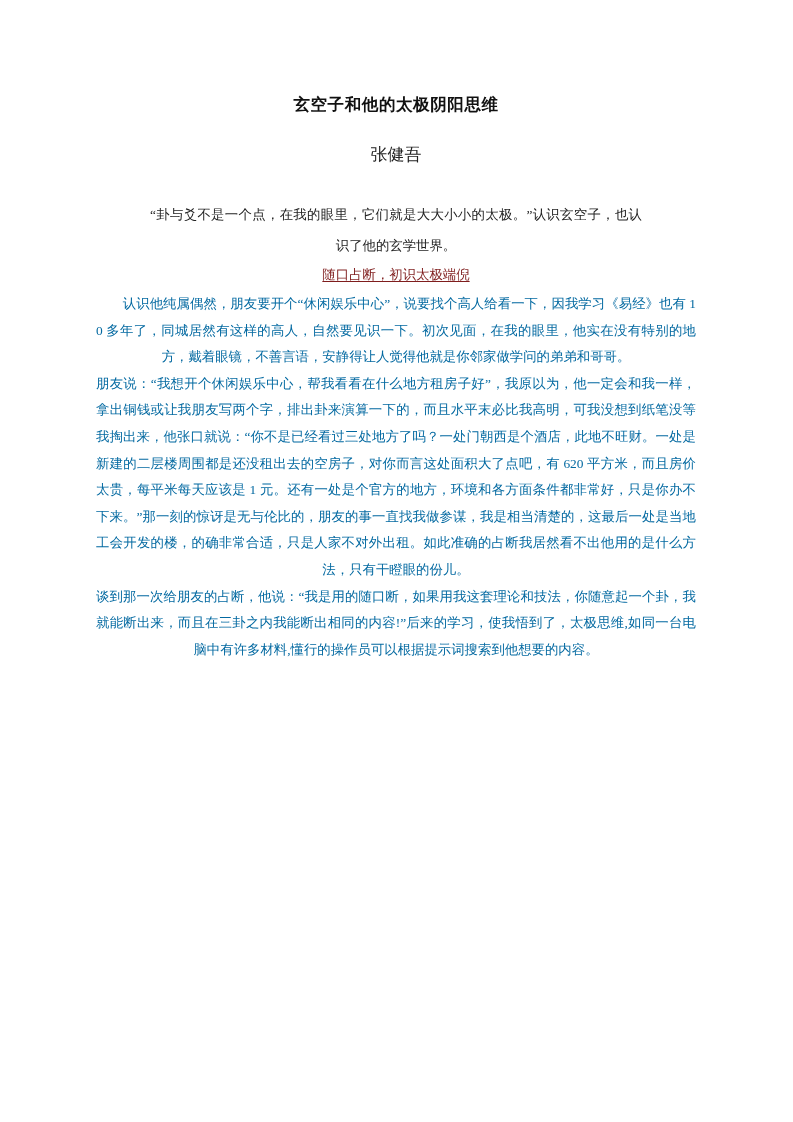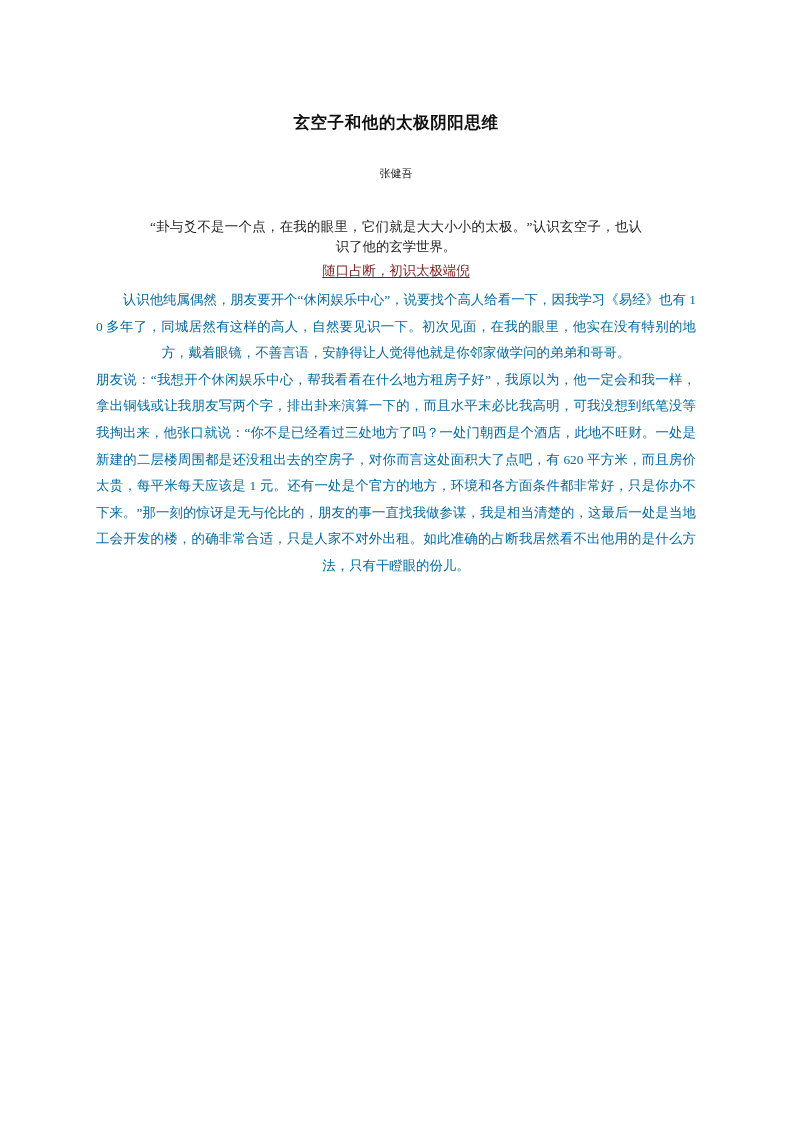--- a/index.html
+++ b/index.html
@@ -10,21 +10,21 @@
   }
   body {
     font-family: "Liberation Serif", "DejaVu Serif", serif;
     color: #1a1a1a;
     -webkit-font-smoothing: antialiased;
   }
   .page {
     position: relative;
     width: 793px;
     height: 845px;
-    margin: 18px auto;
+    margin: 0 auto;
     background: #ffffff;
     overflow: hidden;
     box-sizing: border-box;
     text-decoration: underline;
   }
   .content {
     position: absolute;
     left: 96px;
     top: 0;
     width: 600px;
@@ -36,30 +36,30 @@
     font-size: 16.5px;
     font-weight: bold;
     letter-spacing: 0.6px;
     line-height: 26px;
     padding-top: 92px;
     color: #111111;
   }
   .doc-author {
     margin: 0;
     text-align: center;
-    font-size: 11px;
+    font-size: 17px;
     line-height: 24px;
     padding-top: 25px;
     color: #222222;
   }
   .lead {
     margin: 0;
     padding-top: 32px;
     font-size: 13.4px;
-    line-height: 20px;
+    line-height: 31px;
     text-align: justify;
     text-justify: inter-ideograph;
     text-align-last: center;
     color: #222222;
     padding-left: 54px;
     padding-right: 0px;
     width: 546px;
     box-sizing: border-box;
   }
   .subhead {
@@ -105,15 +105,16 @@
       <span>随口占断，初识太极端倪</span>
     </div>
 
     <p class="body-para indent p-first">认识他纯属偶然，朋友要开个“休闲娱乐中心”，说要找个高人给看一下，因我学习《易经》也有 10 多年了，同城居然有这样的高人，自然要见识一下。初次见面，在我的眼里，他实在没有特别的地方，戴着眼镜，不善言语，安静得让人觉得他就是你邻家做学问的弟弟和哥哥。</p>
 
     <p class="body-para">朋友说：“我想开个休闲娱乐中心，帮我看看在什么地方租房子好”，我原以为，他一定会和我一样，拿出铜钱或让我朋友写两个字，排出卦来演算一下的，而且水平末必比我高明，可我没想到纸笔没等我掏出来，他张口就说：“你不是已经看过三处地方了吗？一处门朝西是个酒店，此地不旺财。一处是新建的二层楼周围都是还没租出去的空房子，对你而言这处面积大了点吧，有 620 平方米，而且房价太贵，每平米每天应该是 1 元。还有一处是个官方的地方，环境和各方面条件都非常好，只是你办不下来。”那一刻的惊讶是无与伦比的，朋友的事一直找我做参谋，我是相当清楚的，这最后一处是当地工会开发的楼，的确非常合适，只是人家不对外出租。如此准确的占断我居然看不出他用的是什么方法，只有干瞪眼的份儿。</p>
 
 
 
 
+    <p class="body-para">谈到那一次给朋友的占断，他说：“我是用的随口断，如果用我这套理论和技法，你随意起一个卦，我就能断出来，而且在三卦之内我能断出相同的内容!”后来的学习，使我悟到了，太极思维,如同一台电脑中有许多材料,懂行的操作员可以根据提示词搜索到他想要的内容。</p>
 
   </div>
 </div>
 
 </body></html>

